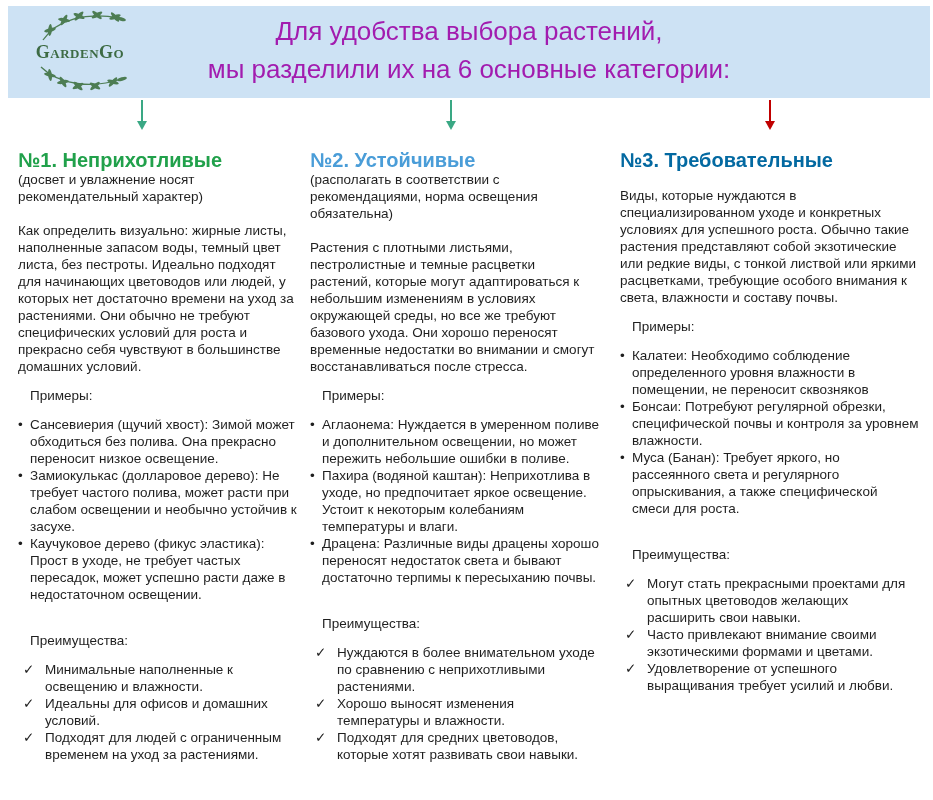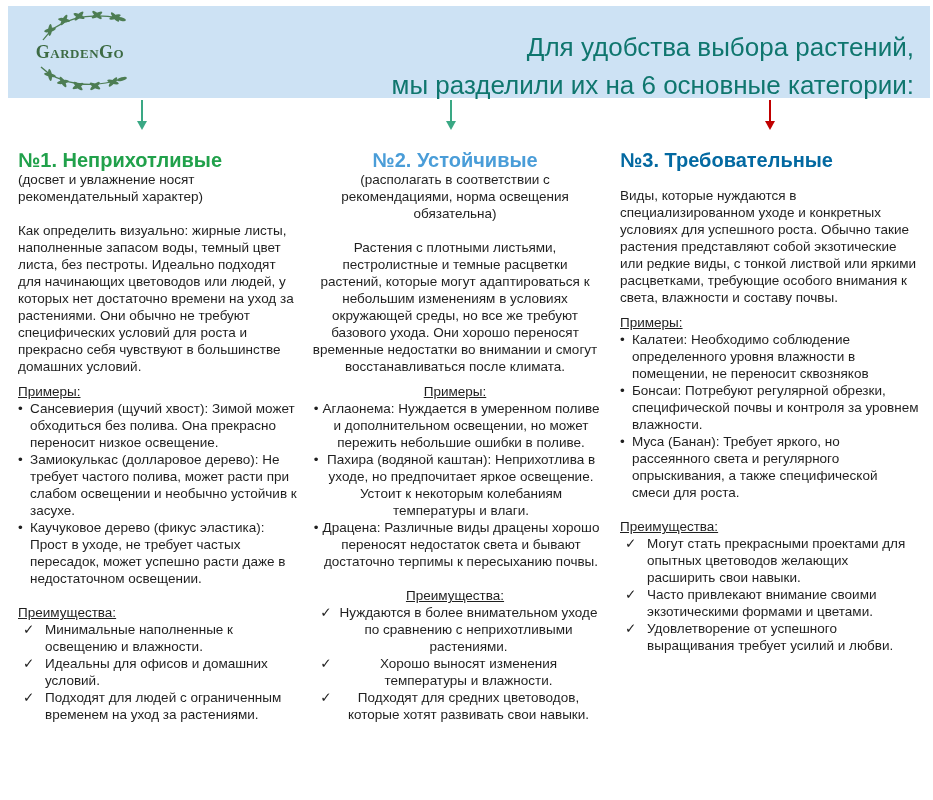--- a/index.html
+++ b/index.html
@@ -5,43 +5,43 @@
   html,body{margin:0;padding:0;background:#ffffff;}
   .page{position:relative;width:933px;height:800px;background:#ffffff;overflow:hidden;
         font-family:"Liberation Sans",sans-serif;color:#1f1f1f;}
 
   
   .band{position:absolute;left:8px;top:6px;width:922px;height:92px;background:#cde2f4;}
   .logo{position:absolute;left:14px;top:3px;width:116px;height:86px;text-align:center;}
   .logo svg{display:block;margin:0 auto;}
   .logo-text{font-family:"Liberation Serif",serif;font-variant:small-caps;font-weight:700;
              font-size:18px;line-height:18px;letter-spacing:.5px;color:#3d6b44;}
-  .title{position:absolute;left:0;right:0;top:6px;margin:16px;text-align:right;
-         font-size:26px;line-height:38px;font-weight:400;color:#0f766e;}
+  .title{position:absolute;left:0;right:0;top:6px;margin:0;text-align:center;
+         font-size:26px;line-height:38px;font-weight:400;color:#a21caf;}
 
   
   .arrow{position:absolute;top:100px;width:12px;}
   .arrow .shaft{display:block;width:2px;height:21px;background:currentColor;margin:0 auto;}
   .arrow .head{display:block;width:0;height:0;margin:0 auto;
                border-left:5px solid transparent;border-right:5px solid transparent;
                border-top:9px solid currentColor;}
   .arrow-1{left:136px;}
   .arrow-2{left:445px;}
   .arrow-3{left:764px;}
 
   
   .col{position:absolute;top:151px;font-size:13.5px;line-height:17px;}
   .col-1{left:18px;width:283px;}
-  .col-2{left:310px;width:290px;text-align:center;}
+  .col-2{left:310px;width:290px;}
   .col-3{left:620px;width:299px;}
 
   .cat-title{margin:0 0 1px 0;font-size:20px;line-height:19px;font-weight:700;}
   .subtitle{margin:0;}
   .desc{margin:17px 0 8px 0;}
-  .sec-label{margin:0;text-decoration:underline;}
+  .sec-label{margin:12px;}
   .bullet{margin:0;display:flex;}
   .bullet .bullet-mark{flex:0 0 12px;}
   .bullet .txt{flex:1;}
   .adv{display:flex;margin:0;}
   .adv .mark{flex:0 0 27px;padding-left:5px;box-sizing:border-box;}
   .adv .txt{flex:1;}
   .gap{height:17px;}
 </style>
 </head>
 <body>
@@ -132,21 +132,21 @@
           <span class="txt">Идеальны для офисов и домашних условий.</span>
         </div>
         <div class="adv">
           <span class="mark">✓</span>
           <span class="txt">Подходят для людей с ограниченным временем на уход за растениями.</span>
         </div>
       </section>
       <section class="col col-2">
         <h2 class="cat-title" style="color: rgb(74, 157, 216);">№2. Устойчивые</h2>
         <p class="subtitle">(располагать в соответствии с рекомендациями, норма освещения обязательна)</p>
-        <p class="desc">Растения с плотными листьями, пестролистные и темные расцветки растений, которые могут адаптироваться к небольшим изменениям в условиях окружающей среды, но все же требуют базового ухода. Они хорошо переносят временные недостатки во внимании и смогут восстанавливаться после климата.</p>
+        <p class="desc">Растения с плотными листьями, пестролистные и темные расцветки растений, которые могут адаптироваться к небольшим изменениям в условиях окружающей среды, но все же требуют базового ухода. Они хорошо переносят временные недостатки во внимании и смогут восстанавливаться после стресса.</p>
         <p class="sec-label">Примеры:</p>
         <div class="bullet">
           <span class="bullet-mark">•</span>
           <span class="txt">Аглаонема: Нуждается в умеренном поливе и дополнительном освещении, но может пережить небольшие ошибки в поливе.</span>
         </div>
         <div class="bullet">
           <span class="bullet-mark">•</span>
           <span class="txt">Пахира (водяной каштан): Неприхотлива в уходе, но предпочитает яркое освещение. Устоит к некоторым колебаниям температуры и влаги.</span>
         </div>
         <div class="bullet">

